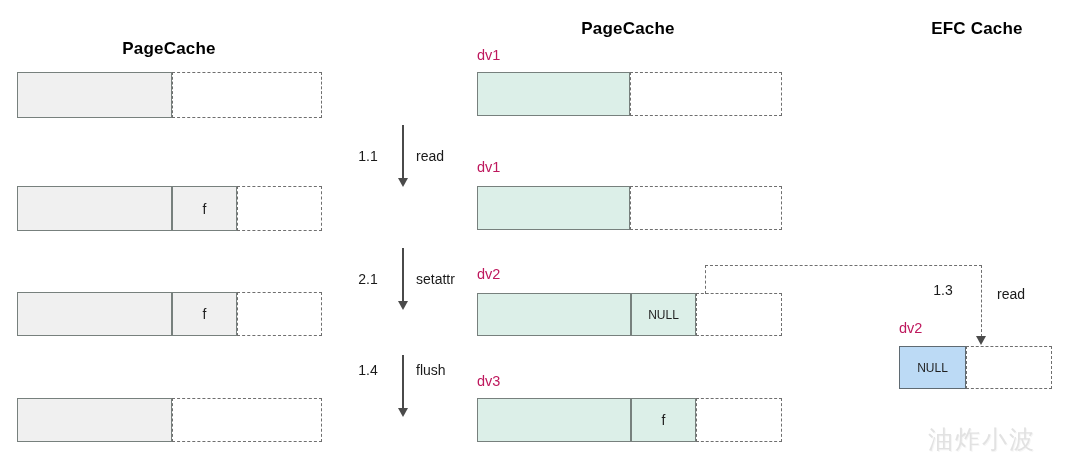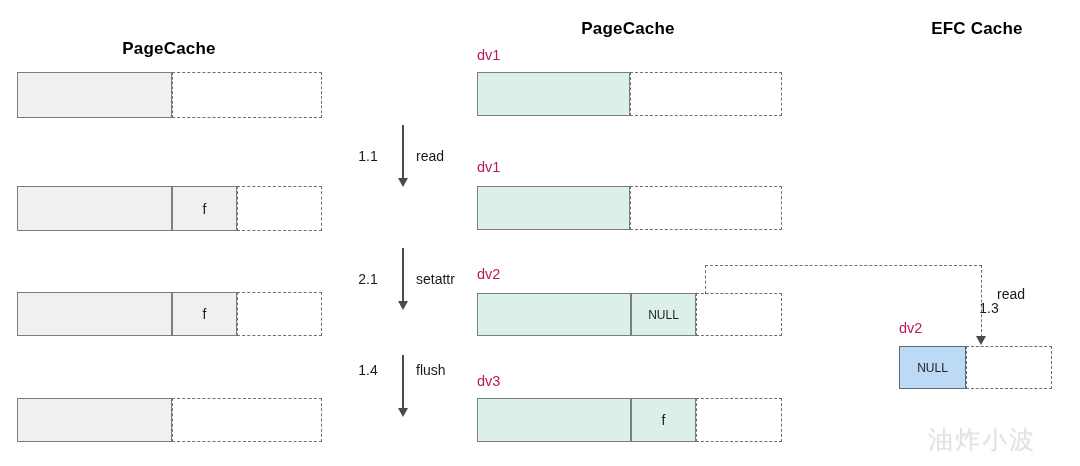--- a/index.html
+++ b/index.html
@@ -202,21 +202,21 @@
   </div>
   <div class="blk dashed-box" style="left:696px;top:398px;width:86px;height:44px;"></div>
 
   <div class="seg-h" style="left:705px;top:265px;width:277px;"></div>
 
   <div class="seg-v" style="left:705px;top:265px;height:29px;"></div>
 
   <div class="seg-v" style="left:981px;top:265px;height:72px;"></div>
   <div class="arrow-down-head" style="left:981px;top:336px;"></div>
 
-  <div class="step-num" style="left:943px;top:308px;margin-left:46px;">1.3</div>
+  <div class="step-num" style="left:943px;top:290px;">1.3</div>
   <div class="step-label" style="left:997px;top:294px;">read</div>
 
   <div class="cap" style="left:899px;top:320px;">dv2</div>
   <div class="blk solid-blue" style="left:899px;top:346px;width:67px;height:43px;">
     <span class="cell-label">NULL</span>
   </div>
   <div class="blk dashed-box" style="left:966px;top:346px;width:86px;height:43px;"></div>
 
   <div class="watermark" style="left:928px;top:423px;">油炸小波</div>
 

